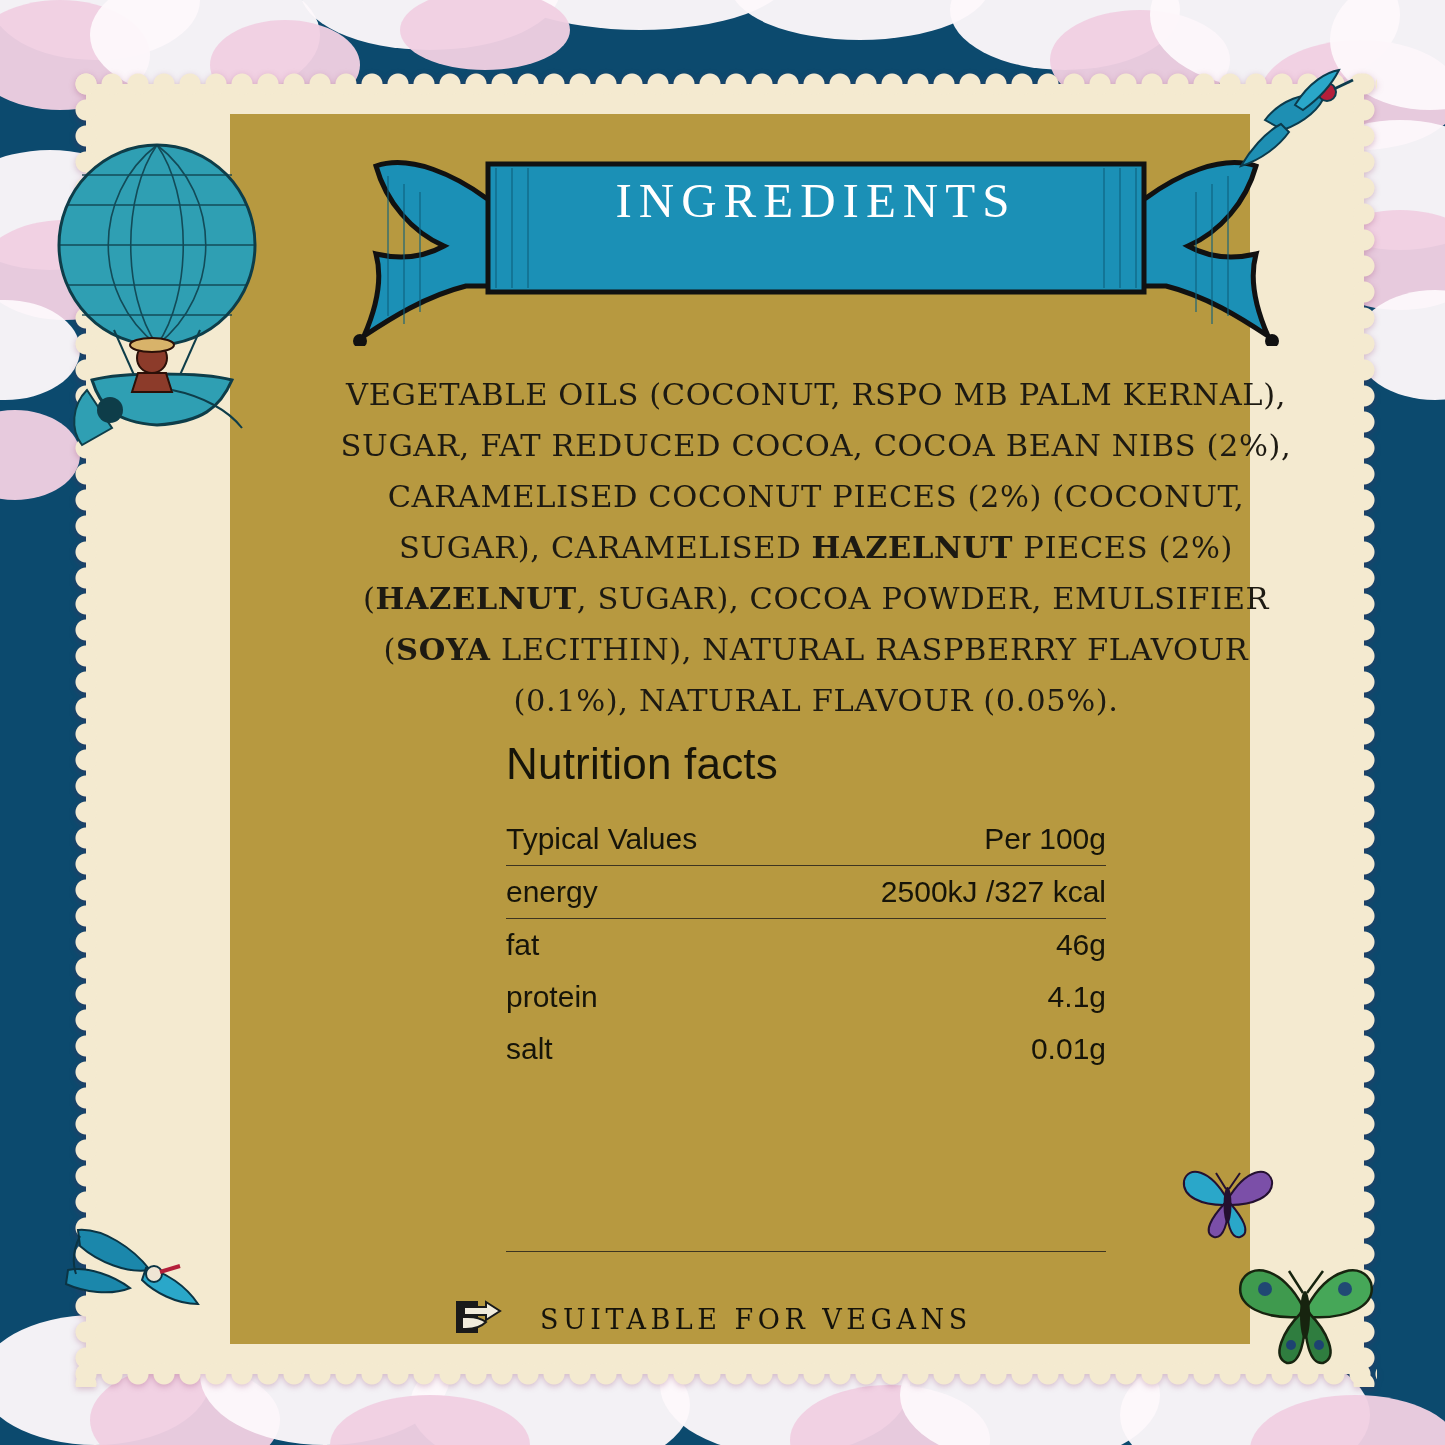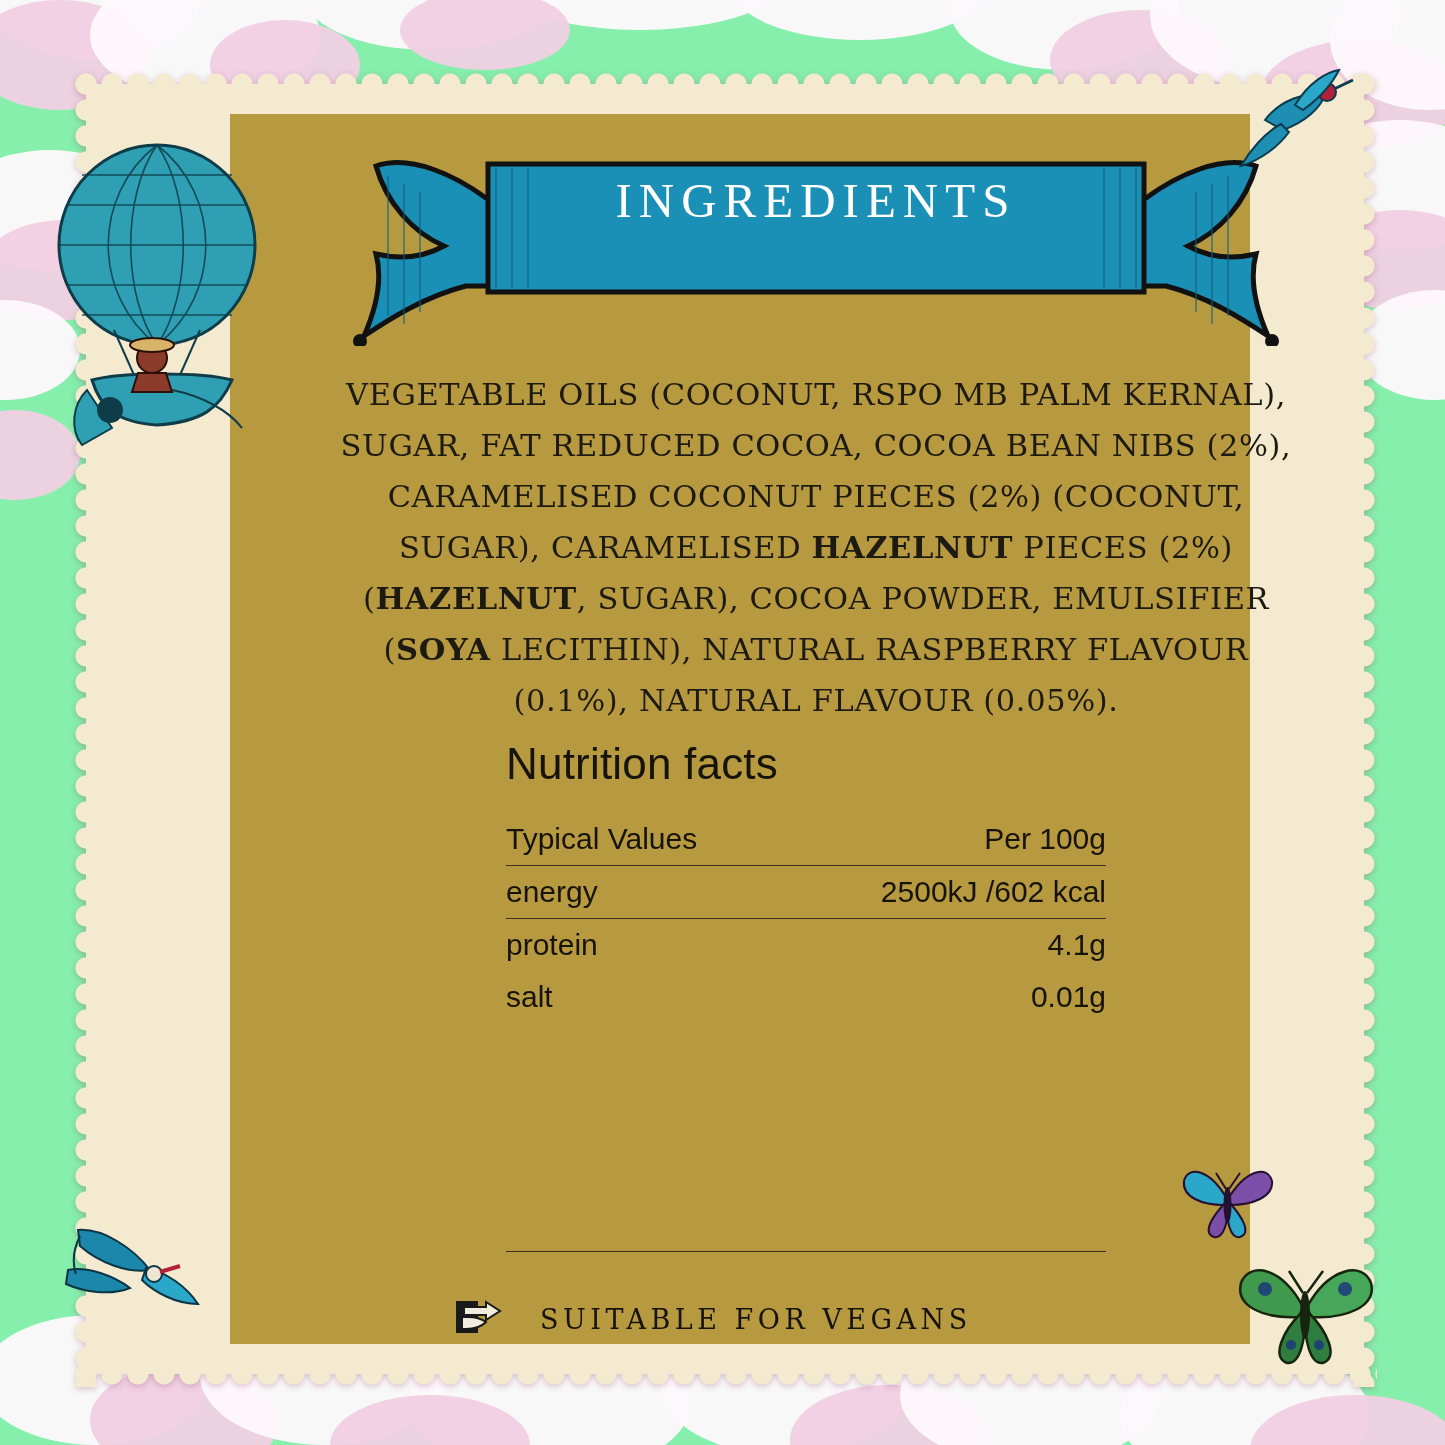--- a/index.html
+++ b/index.html
@@ -11,21 +11,21 @@
     height: 1445px;
     overflow: hidden;
     font-family: "Liberation Sans", sans-serif;
     background: #e8368a;
   }
 
   .page {
     position: relative;
     width: 1445px;
     height: 1445px;
-    background: #86efac;
+    background: #0c4a6e;
     overflow: hidden;
   }
 
   
   .cloud {
     position: absolute;
     background: #f7e3ef;
     border-radius: 50%;
     opacity: 0.96;
   }
@@ -259,21 +259,25 @@
     <div class="nutrition">
       <div class="nutrition-title">Nutrition facts</div>
       <table class="nf">
         <tbody>
             <tr class="ruled">
           <td class="lbl">Typical Values</td>
           <td class="val">Per 100g</td>
         </tr>
         <tr class="ruled">
           <td class="lbl">energy</td>
-          <td class="val">2500kJ /602 kcal</td>
+          <td class="val">2500kJ /327 kcal</td>
+        </tr>
+        <tr>
+          <td class="lbl">fat</td>
+          <td class="val">46g</td>
         </tr>
         <tr>
           <td class="lbl">protein</td>
           <td class="val">4.1g</td>
         </tr>
         <tr>
           <td class="lbl">salt</td>
           <td class="val">0.01g</td>
         </tr>
       </tbody>

